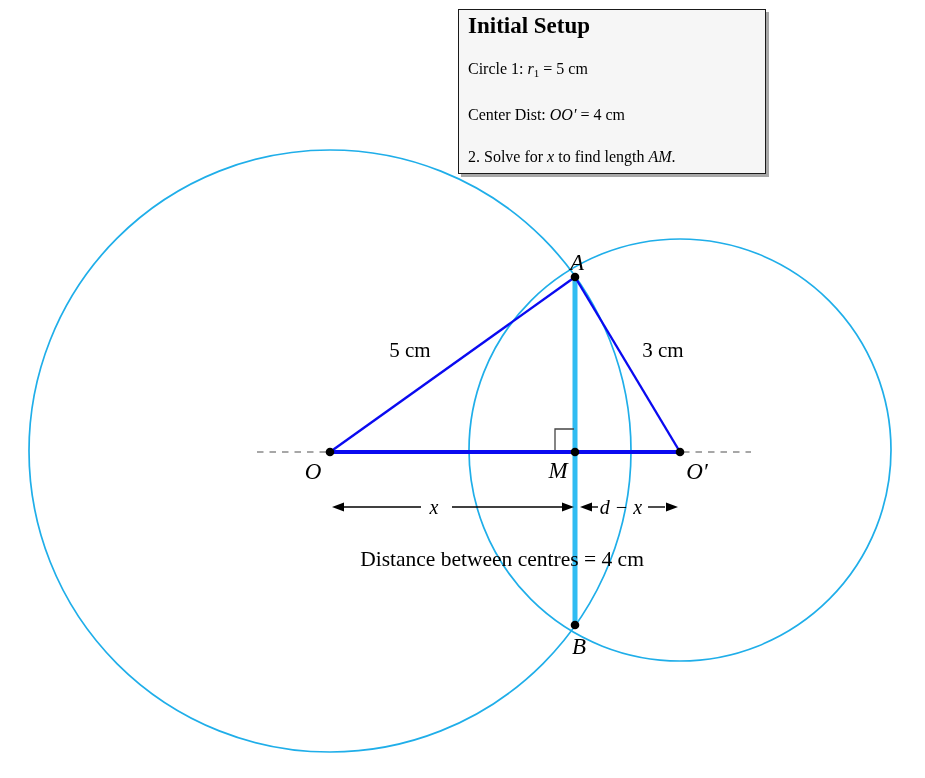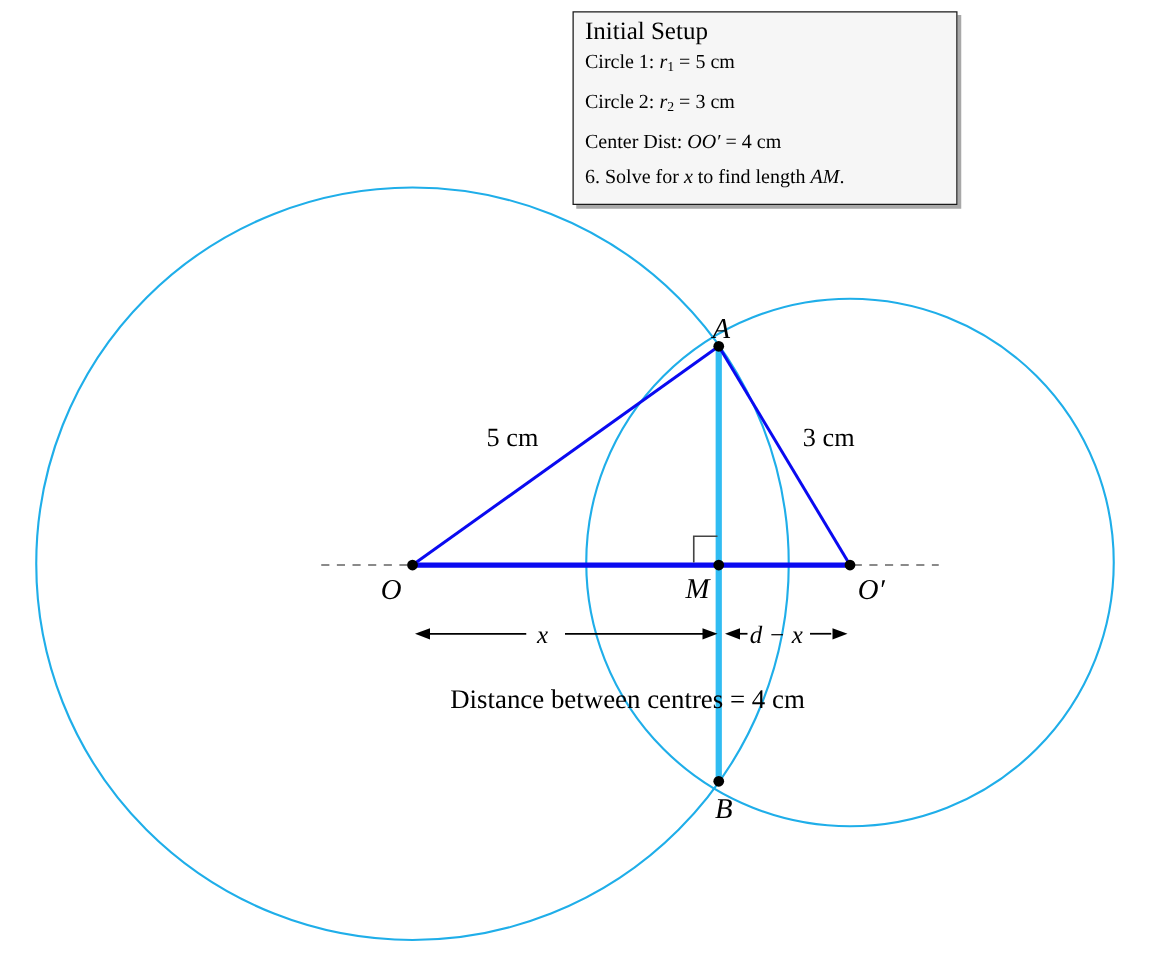--- a/index.html
+++ b/index.html
@@ -12,22 +12,22 @@
   .pt-label{font-size:23px;font-style:italic;}
   .meas-label{font-size:21px;}
   .dim-label{font-size:20px;font-style:italic;}
   .note-label{font-size:21.5px;}
 
   
   .info-box{position:absolute;left:458px;top:9px;width:288px;
             background:#f6f6f6;border:1.4px solid #1a1a1a;
             box-shadow:3px 3px 0 #a8a8a8;
             padding:5px 9px 7px 9px;color:#000;}
-  .ib-title{font-weight:normal;font-size:20px;line-height:21px;}
-  .ib-line{font-size:16px;line-height:28px;white-space:nowrap;}
+  .ib-title{font-weight:bold;font-size:23px;line-height:21px;}
+  .ib-line{font-size:16px;line-height:18px;white-space:nowrap;margin-top:24px;}
   .seg-i{font-style:italic;}
   .seg-sub{font-size:11px;vertical-align:-3px;}
 </style>
 </head>
 <body>
 
 <div class="stage">
 
   <svg width="925" height="778" viewBox="0 0 925 778">
 
@@ -78,19 +78,18 @@
     <text x="434" y="514" text-anchor="middle" class="dim-label">x</text>
     <text x="621" y="514" text-anchor="middle" class="dim-label">d − x</text>
 
     <text x="502" y="566" text-anchor="middle" class="note-label">Distance between centres = 4 cm</text>
   </svg>
 
   <div class="info-box">
     <div class="ib-title">Initial Setup</div>
     <div id="ib-lines">
         <div class="ib-line"><span>Circle 1: </span><span class="seg-i">r</span><span class="seg-sub">1</span><span> = 5 cm</span></div>
-        <div class="ib-line"><span>Circle 2: </span><span class="seg-i">r</span><span class="seg-sub">2</span><span> = 3 cm</span></div>
         <div class="ib-line"><span>Center Dist: </span><span class="seg-i">OO′</span><span> = 4 cm</span></div>
-        <div class="ib-line"><span>6. Solve for </span><span class="seg-i">x</span><span> to find length </span><span class="seg-i">AM</span><span>.</span></div>
+        <div class="ib-line"><span>2. Solve for </span><span class="seg-i">x</span><span> to find length </span><span class="seg-i">AM</span><span>.</span></div>
       </div>
   </div>
 
 </div>
 
 </body></html>

